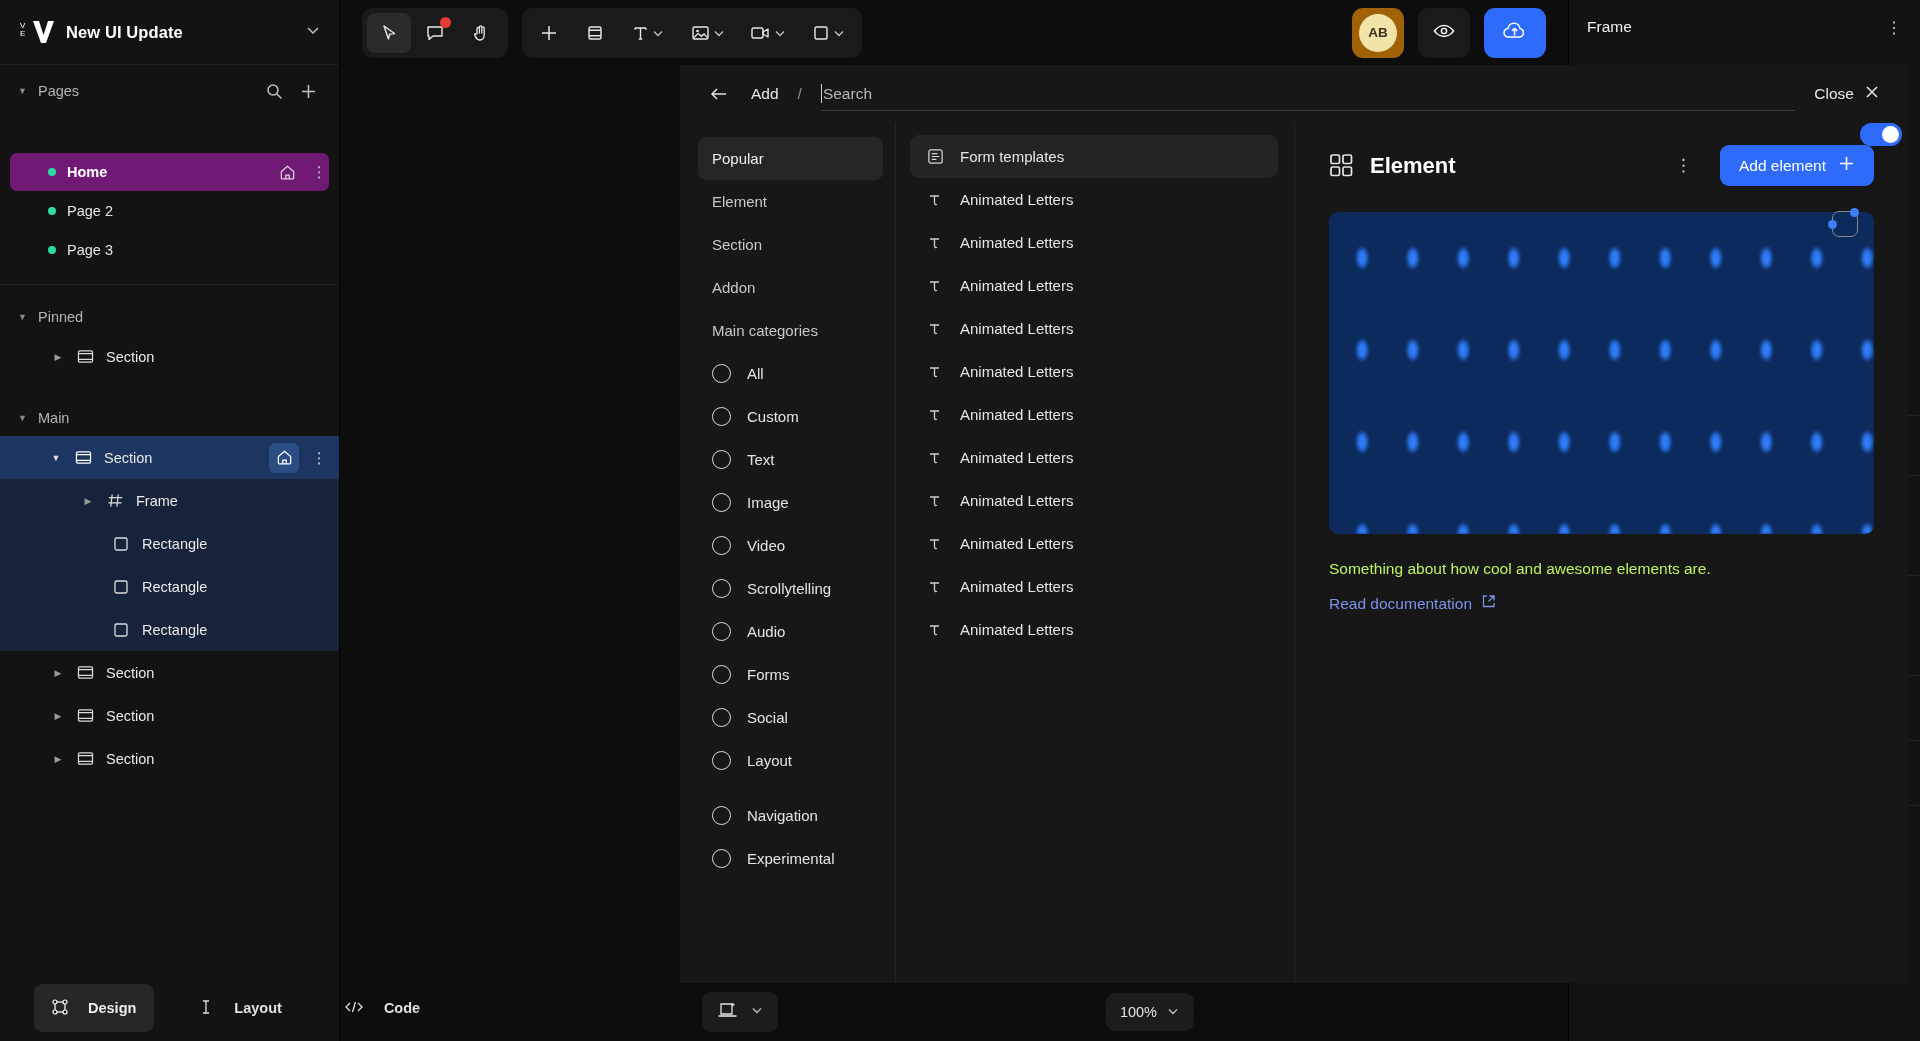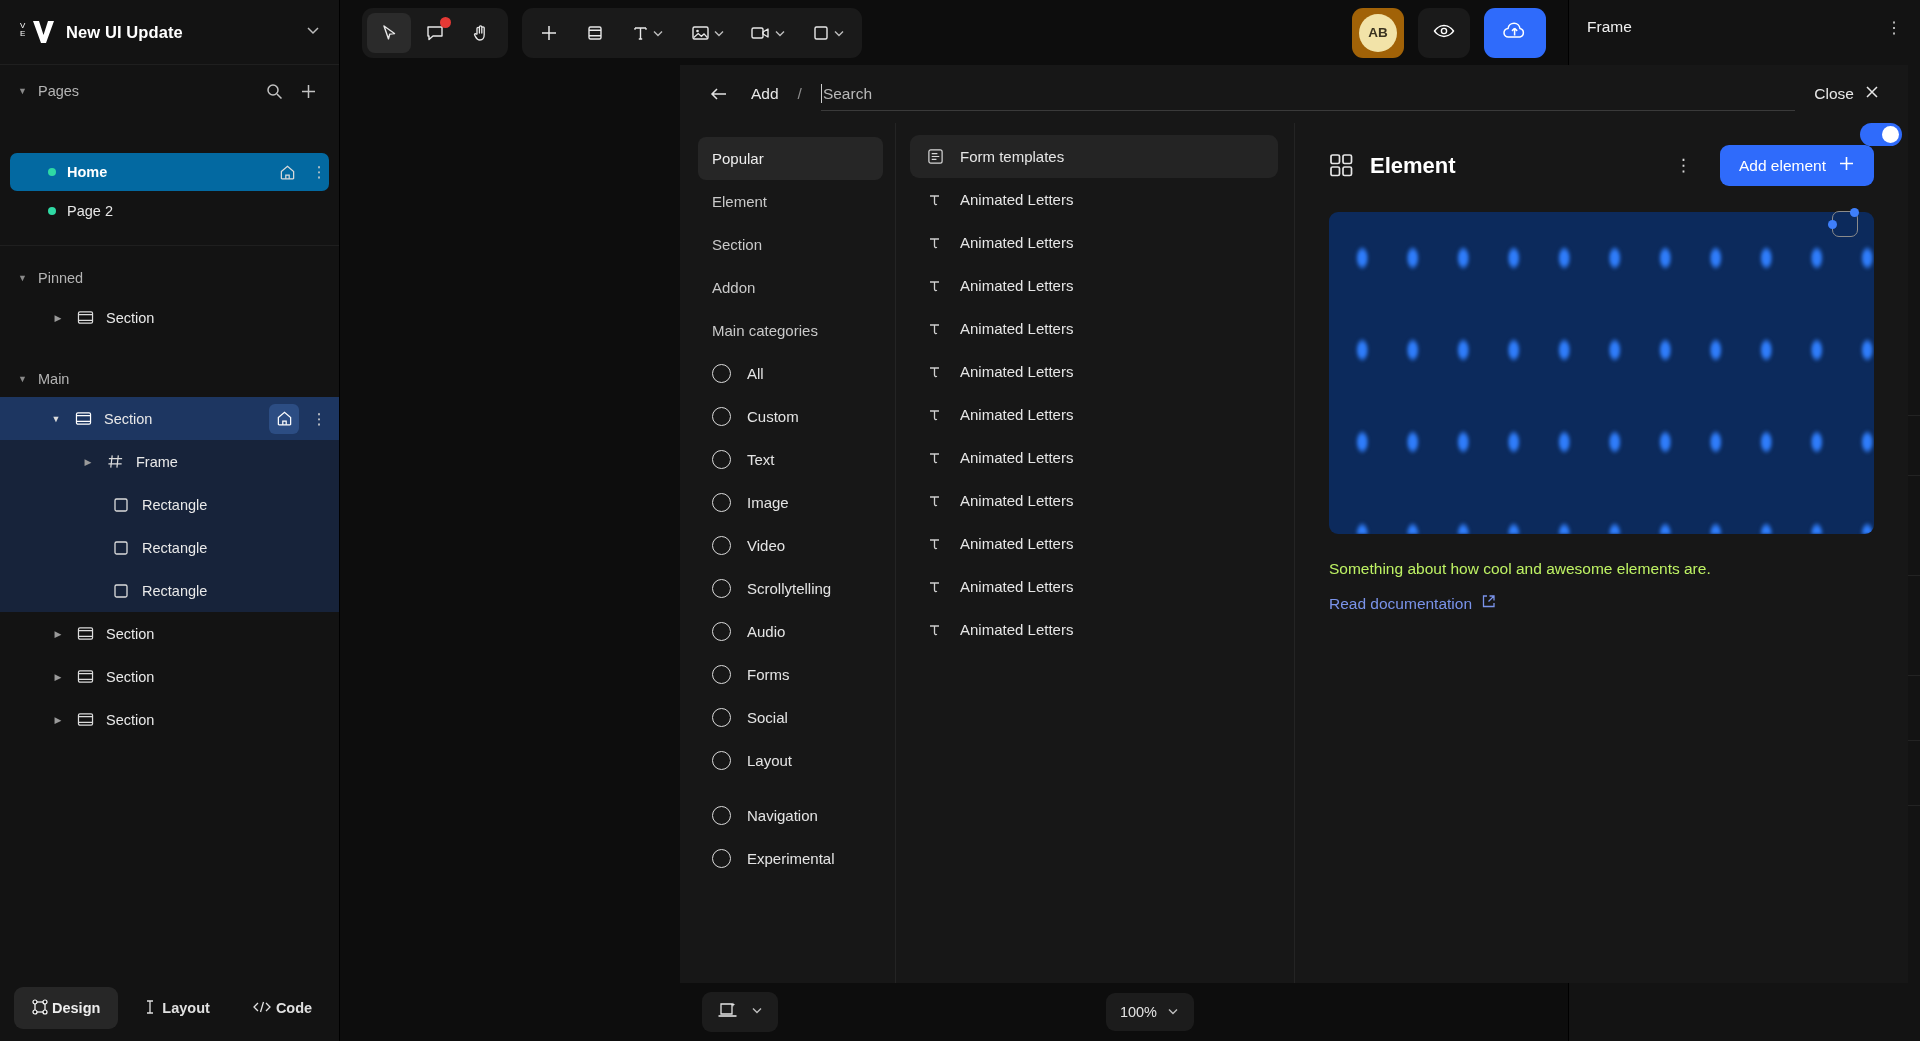--- a/index.html
+++ b/index.html
@@ -31,21 +31,21 @@
     display: flex; align-items: center; height: 36px; padding: 0 18px 0 18px; gap: 8px;
   }
   .sec-head .caret { color: #8a8a8a; font-size: 9px; width: 12px; }
   .sec-head .lbl { font-size: 14.5px; color: #b4b4b4; flex: 1; }
   .sec-head .act { color: #b9b9b9; display:flex; align-items:center; justify-content:center; width: 26px; height: 26px; }
 
   .page-row {
     display: flex; align-items: center; height: 38px; margin: 1px 10px; border-radius: 7px;
     padding-left: 38px; gap: 11px; position: relative;
   }
-  .page-row.active { background: #0369a1; margin-top: 44px; }
+  .page-row.active { background: #701a75; margin-top: 44px; }
   .page-row .dot { width: 8px; height: 8px; border-radius: 50%; background: #2fd9a4; flex:0 0 8px; }
   .page-row .nm { font-size: 14.5px; color: #e6e6e6; flex: 1; }
   .page-row.active .nm { font-weight: 600; color: #fff; }
   .page-row .ic { color: #cfcfcf; width: 22px; display:flex; align-items:center; justify-content:center; }
   .page-row .dots { color: #cfcfcf; width: 20px; text-align: center; font-size: 15px; letter-spacing:0; }
 
   .tree-row {
     display: flex; align-items: center; height: 43px; gap: 10px; position: relative;
     padding-right: 10px;
   }
@@ -58,22 +58,22 @@
   .tree-row .rhome { width: 30px; height: 30px; border-radius: 6px; display:flex; align-items:center; justify-content:center; color:#fff; }
   .tree-row.selected .rhome { background: #2c4d83; }
   .tree-row .rdots { width: 20px; text-align:center; color:#d6d6d6; font-size:15px; }
 
   .sb-main { flex: 1; overflow: hidden; padding-top: 6px; }
 
   .sb-footer {
     height: 66px; flex: 0 0 66px; display: flex; align-items: center; padding: 0 14px; gap: 6px;
   }
   .tabbtn {
-    display: flex; align-items: center; gap: 4px; height: 42px; padding: 0 18px; border-radius: 9px;
-    font-size: 14.5px; font-weight: 600; color: #ededed;
+    display: flex; align-items: center; gap: 20px; height: 48px; padding: 0 18px; border-radius: 9px;
+    font-size: 14.5px; font-weight: 600; color: #ededed; margin-left: 20px;
   }
   .tabbtn.on { background: #272727; }
   .tabbtn.off { color: #e0e0e0; font-weight: 600; }
 
   
   .stage { flex: 1; position: relative; display: flex; flex-direction: column; min-width:0; }
   .toolbar {
     height: 65px; flex: 0 0 65px; background: #0d0d0d; display: flex; align-items: center;
     padding: 0 22px; gap: 14px; position: relative;
   }
@@ -256,20 +256,24 @@
               <path d="M2.5 8L9 2.5 15.5 8v7a.7.7 0 0 1-.7.7H3.2a.7.7 0 0 1-.7-.7z" stroke="#dcdcdc" stroke-width="1.3" fill="none"></path>
               <path d="M7.2 15.7v-4h3.6v4" stroke="#dcdcdc" stroke-width="1.3" fill="none"></path>
             </svg>
         </span>
         <span class="dots">⋮</span>
       </div>
       <div class="page-row">
         <span class="dot"></span>
         <span class="nm">Page 2</span>
       </div>
+      <div class="page-row">
+        <span class="dot"></span>
+        <span class="nm">Page 3</span>
+      </div>
     </div>
 
     <div class="sb-main">
       <div class="sec-head" style="margin-top:8px">
         <span class="caret">▼</span>
         <span class="lbl">Pinned</span>
       </div>
       <div class="tree-row" style="padding-left:52px">
         <span class="caret">▶</span>
         <span class="ticon">

